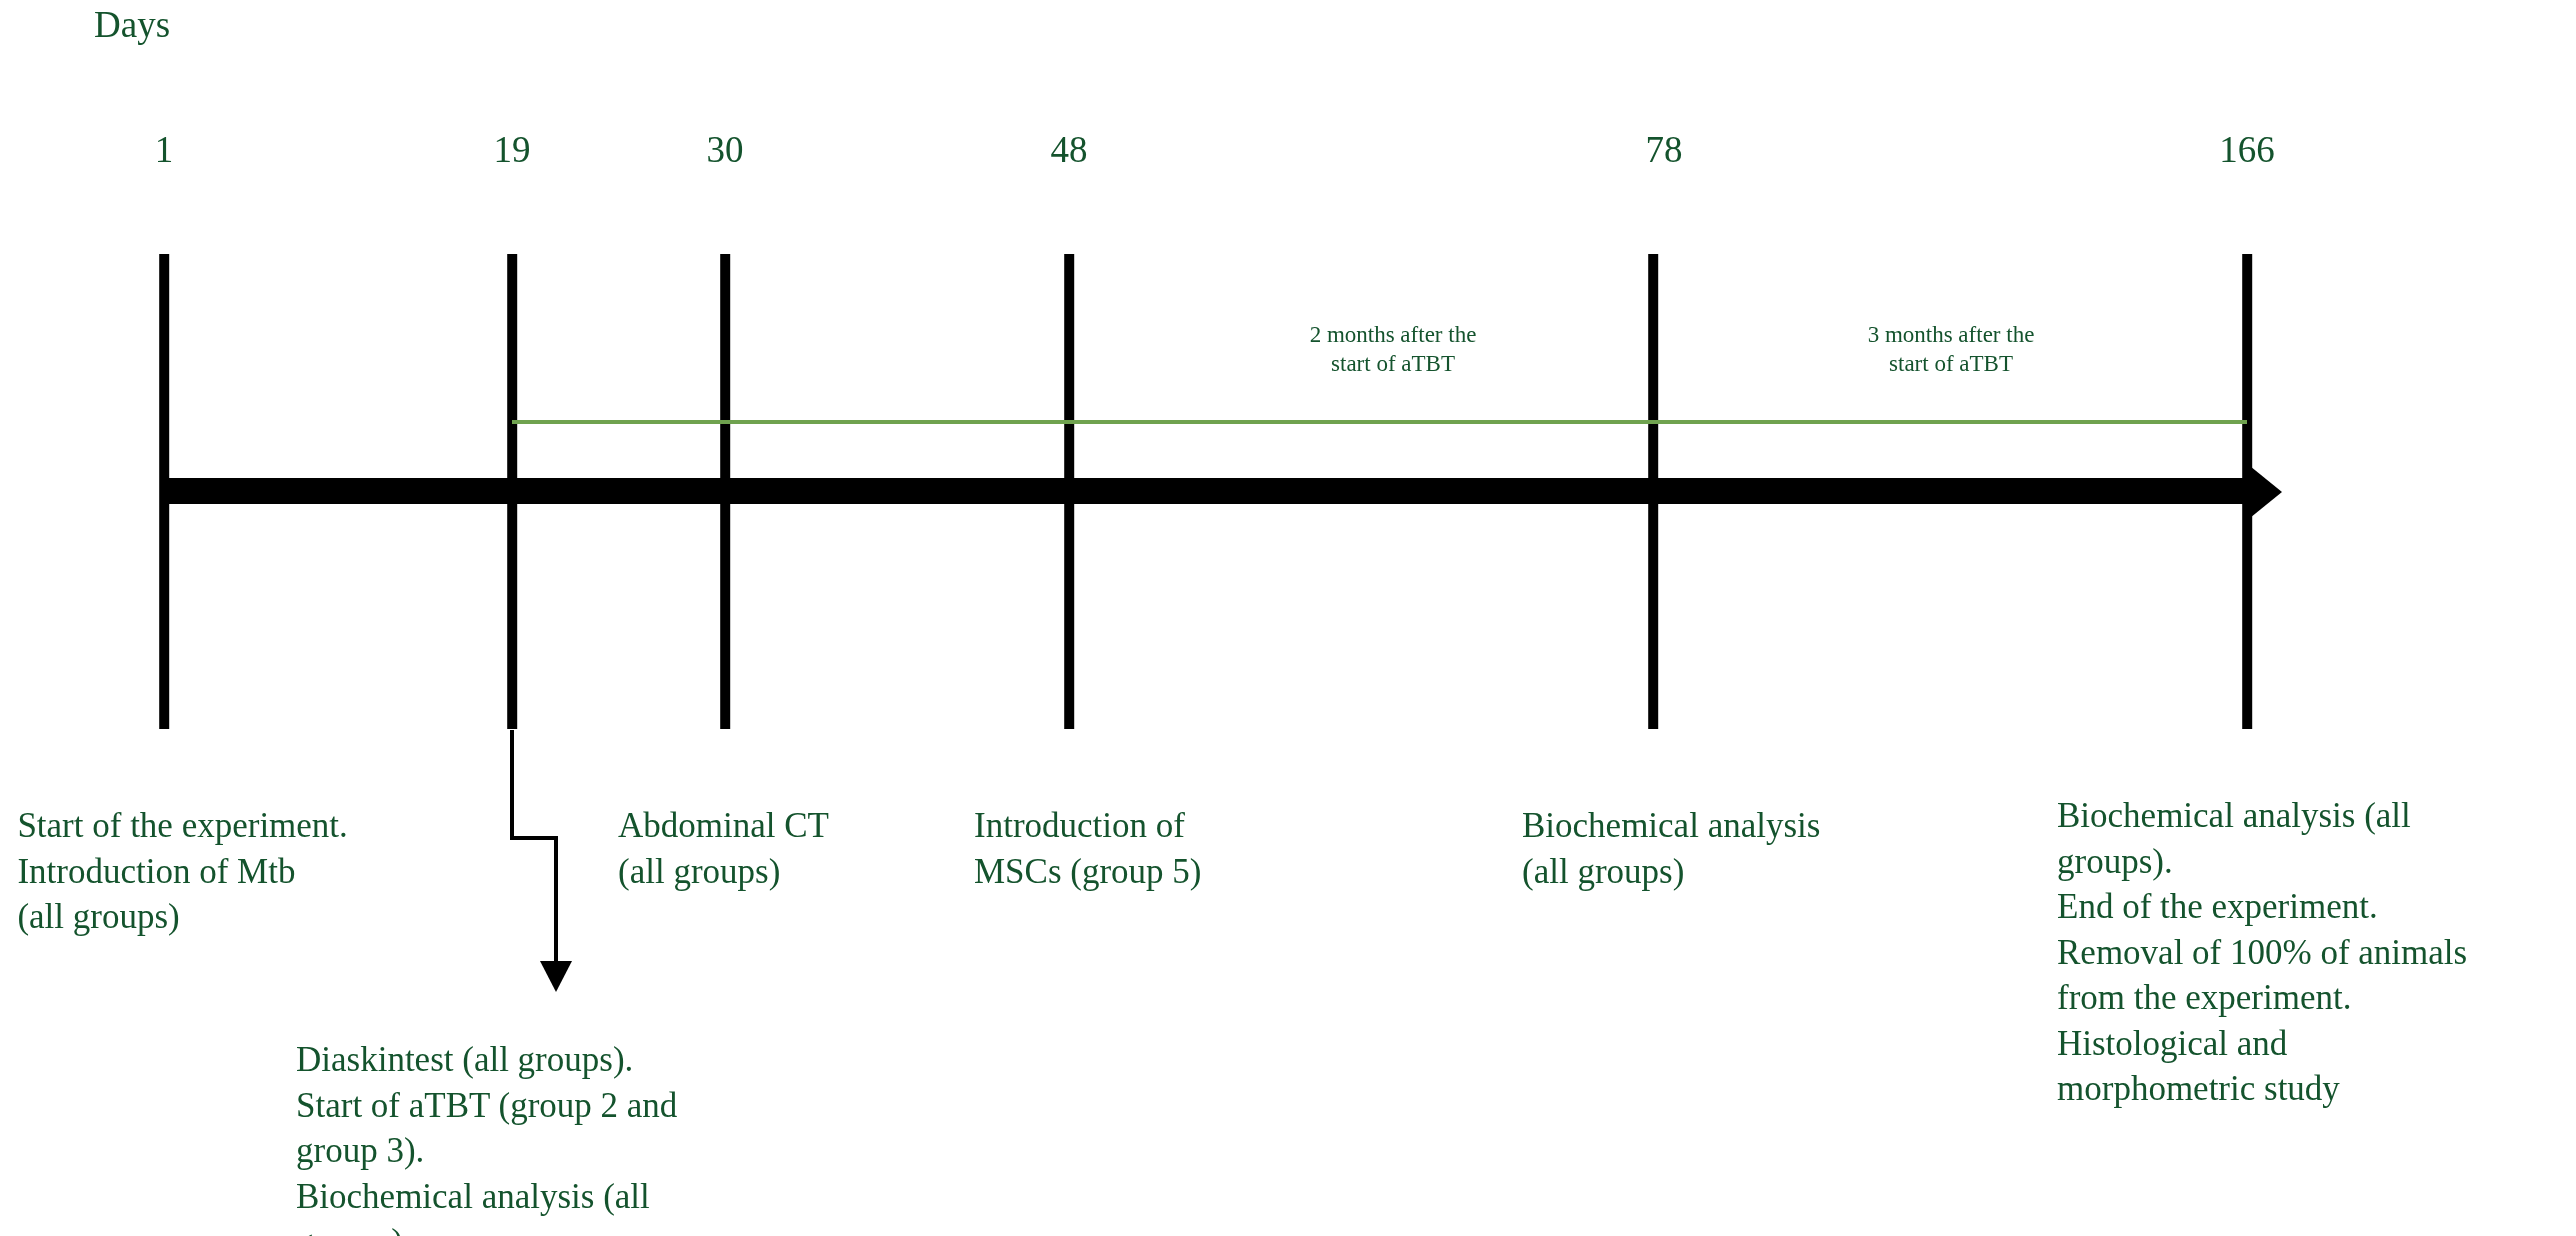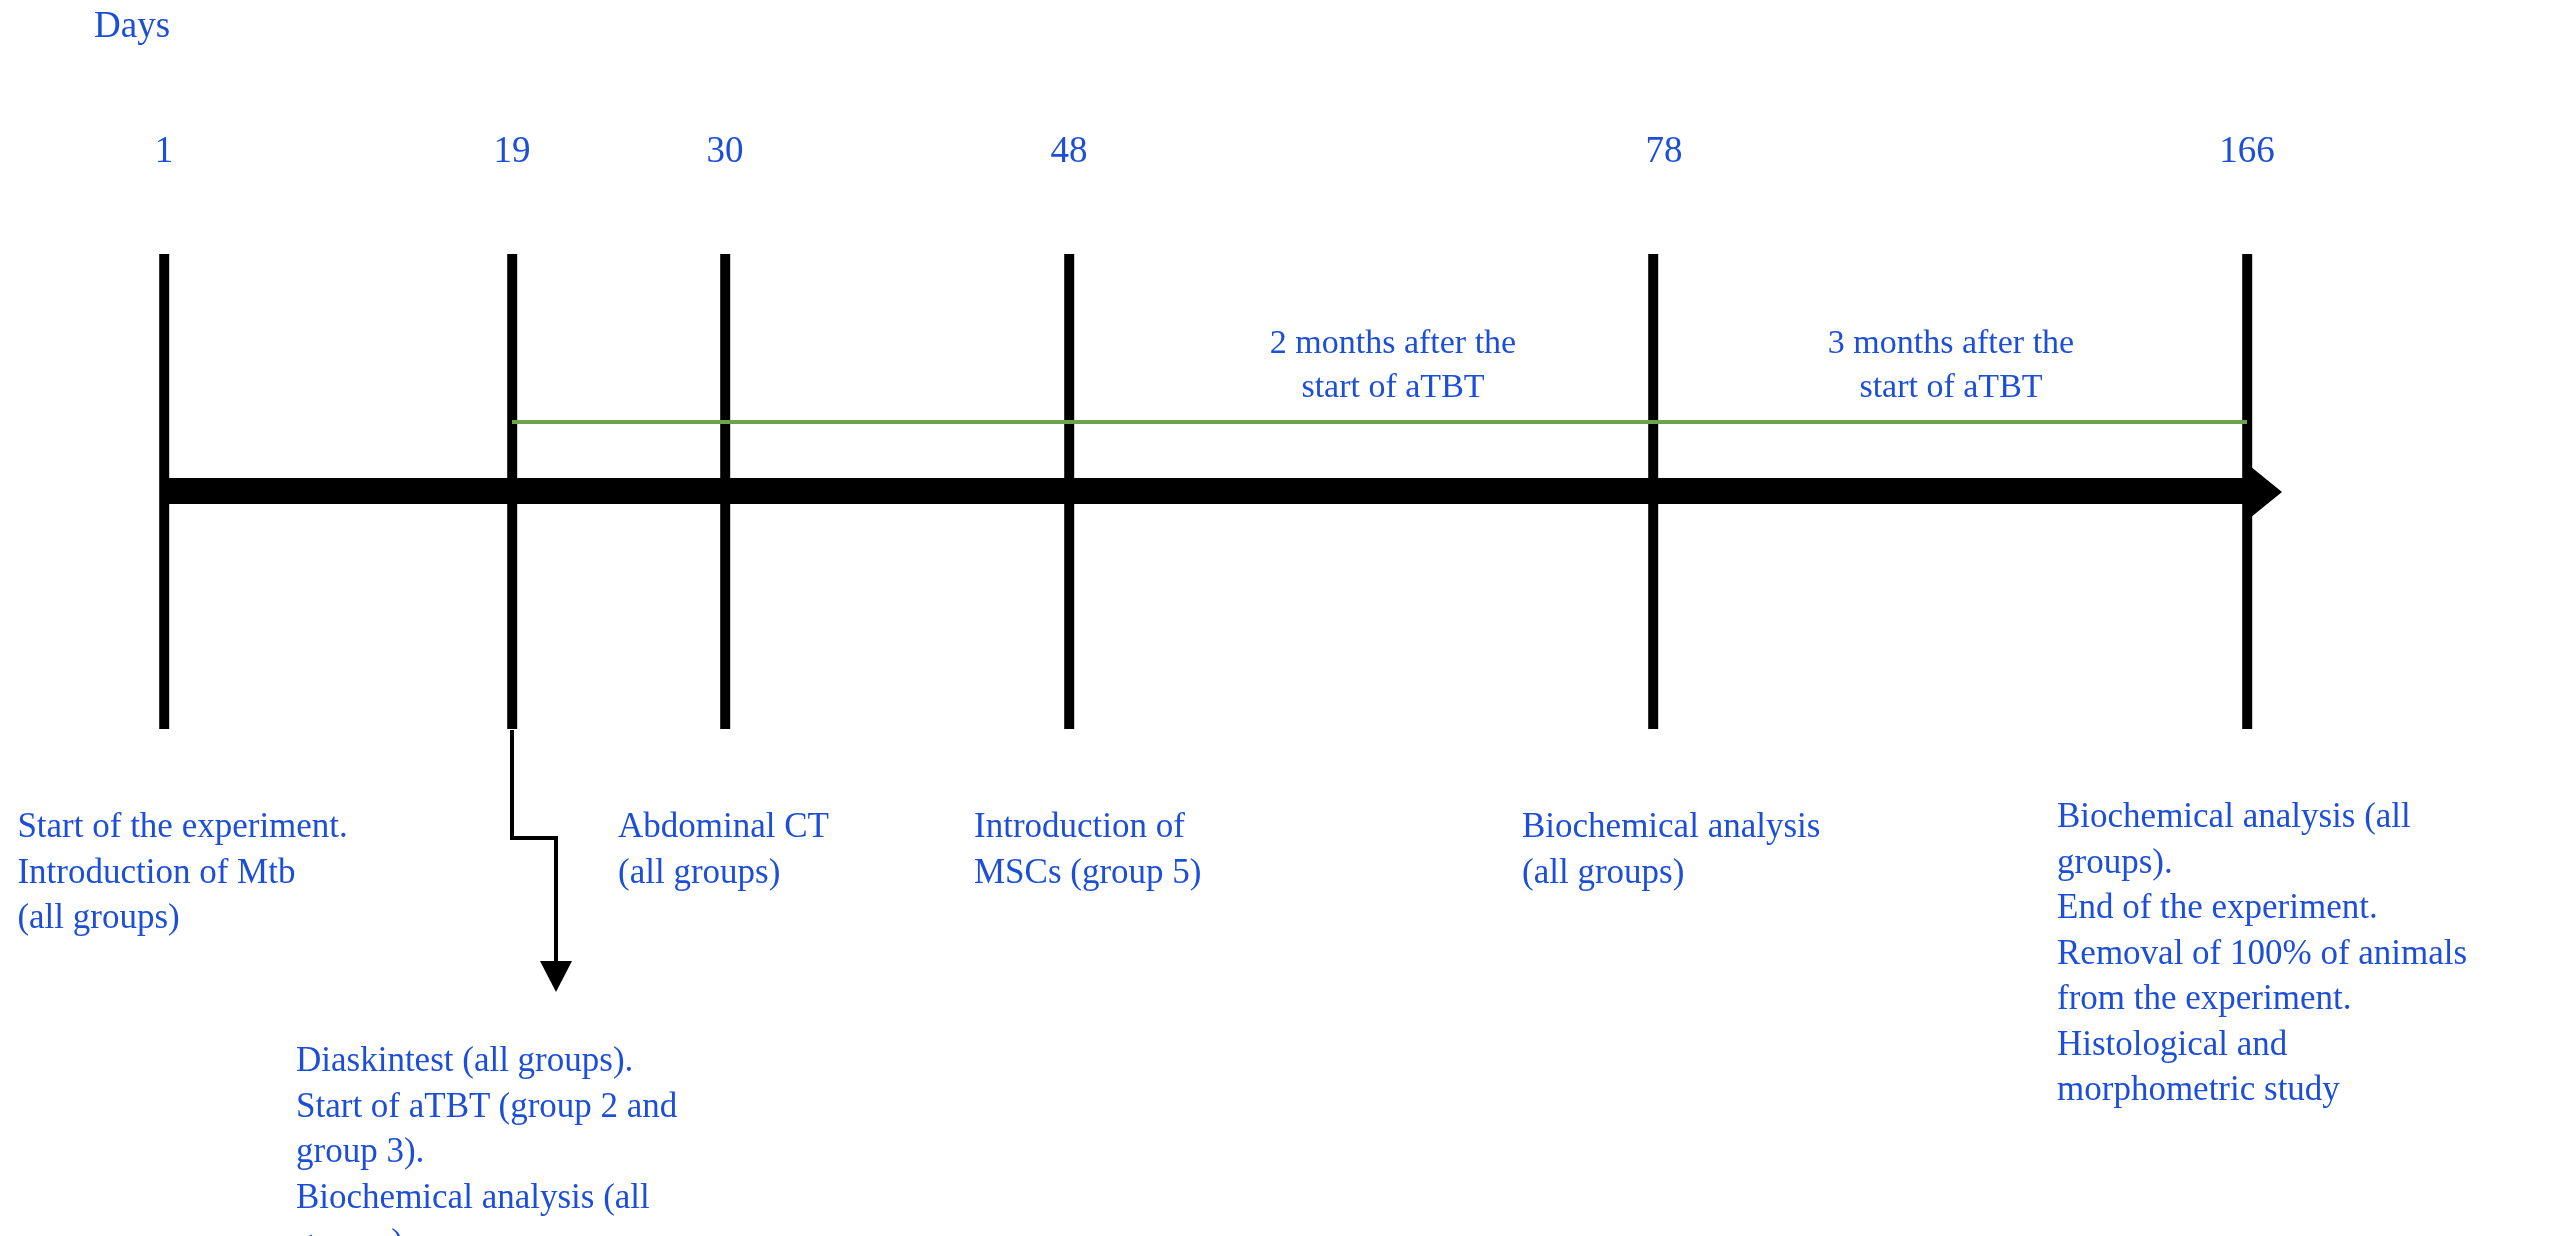--- a/index.html
+++ b/index.html
@@ -6,21 +6,21 @@
     margin: 0;
     padding: 0;
     background: #ffffff;
   }
   #canvas {
     position: relative;
     width: 2576px;
     height: 1237px;
     background: #ffffff;
     font-family: "Liberation Serif", "DejaVu Serif", serif;
-    color: #1d4ed8;
+    color: #14532d;
     overflow: hidden;
   }
 
   
   .axis-caption {
     position: absolute;
     left: 94px;
     top: 5.2px;
     font-size: 37px;
     line-height: 1.1;
@@ -70,21 +70,21 @@
   .green-line {
     position: absolute;
     top: 420px;
     height: 4.4px;
     background: #6fa24f;
   }
 
   
   .span-note {
     position: absolute;
-    font-size: 34px;
+    font-size: 23px;
     line-height: 1.28;
     text-align: center;
     white-space: pre-line;
     transform: translateX(-50%);
   }
 
   
   .event-note {
     position: absolute;
     font-size: 35px;

